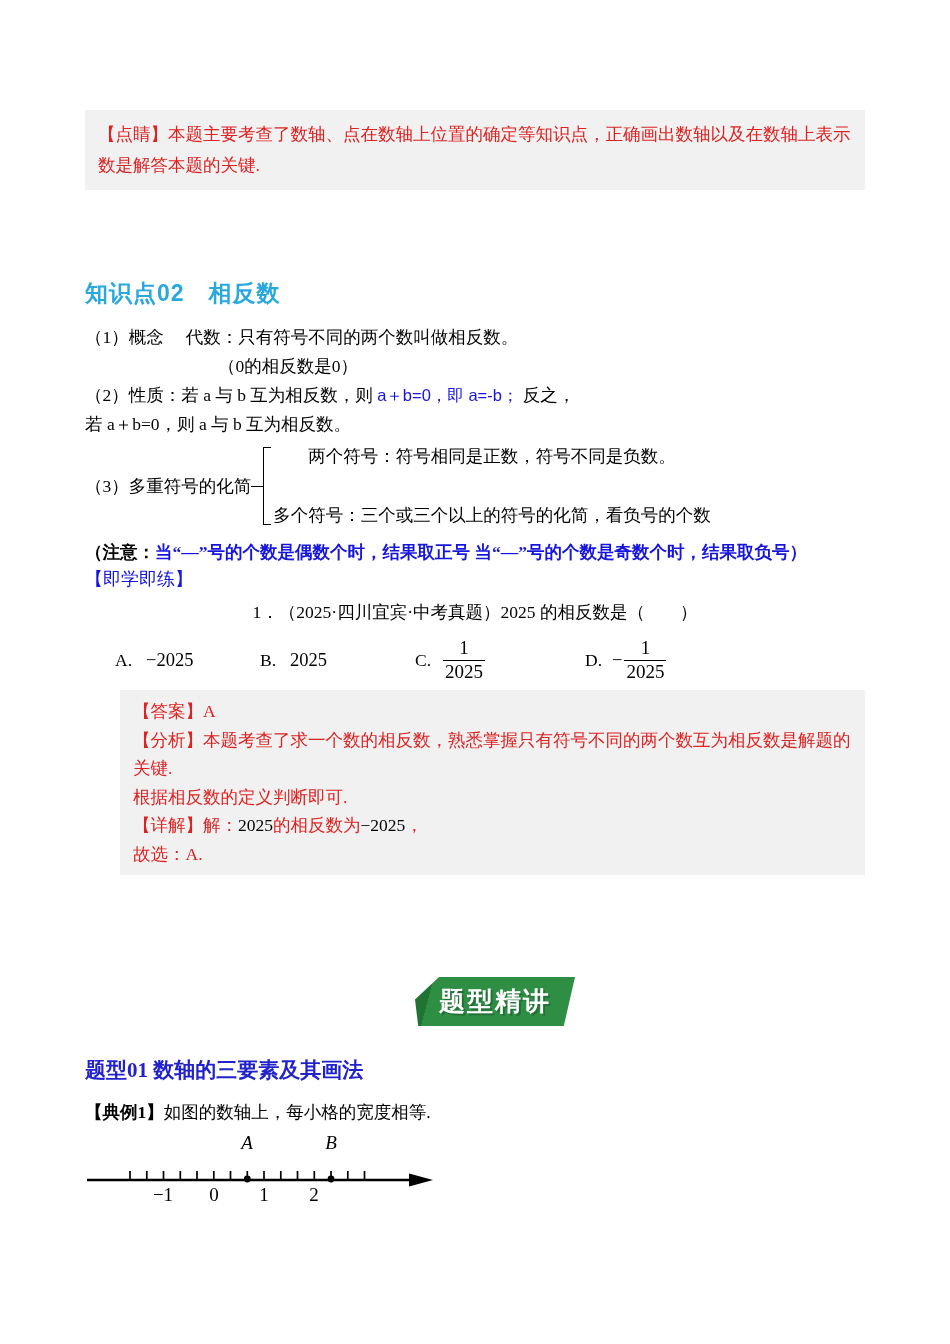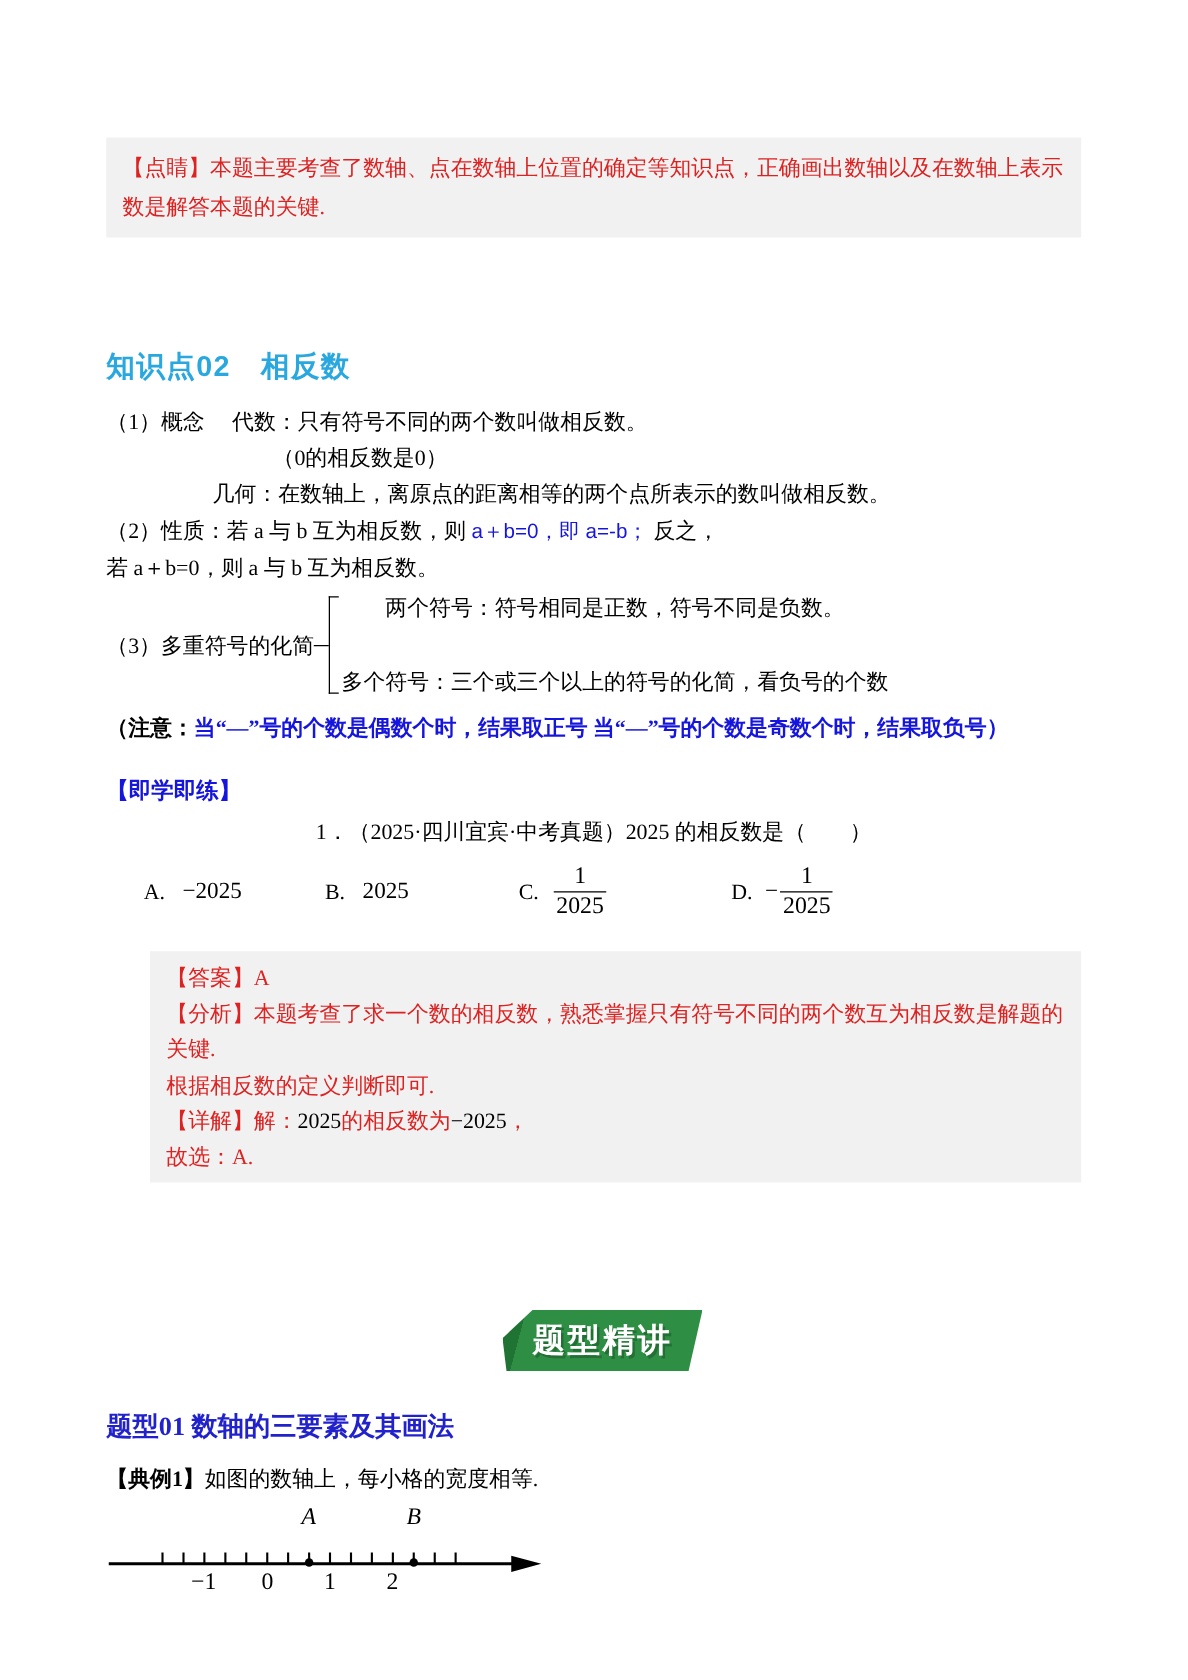--- a/index.html
+++ b/index.html
@@ -36,38 +36,38 @@
   .blue-bb{color:var(--blue);font-weight:bold;}
   .black-b{font-weight:bold;}
 
   .multi-wrap{display:flex;align-items:stretch;height:90px;margin:2px 0 2px 0;}
   .multi-label{align-self:center;white-space:nowrap;}
   .connector{align-self:center;width:12px;height:0;border-top:1.5px solid #000;}
   .bracket{align-self:center;width:8px;height:78px;border:1.5px solid #000;border-right:none;}
   .multi-col{display:flex;flex-direction:column;justify-content:space-between;padding:1px 0 1px 2px;text-align:center;}
 
   .note-line{margin-top:7px;}
-  .jixue{margin-top:23px;color:var(--blue);font-weight:bold;
+  .jixue{margin-top:0;color:var(--blue);font-weight:normal;
     font-family:"Liberation Sans","DejaVu Sans",sans-serif;font-size:18px;}
   .q1{margin-top:9px;text-align:center;}
 
   .opt-row{margin-top:6px;display:flex;align-items:center;height:60px;padding-left:30px;}
   .opt{display:flex;align-items:center;}
   .opt-a{width:145px;}.opt-b{width:155px;}.opt-c{width:170px;}
   .optval{margin-left:14px;font-size:18.5px;}
   .frac{display:inline-block;vertical-align:middle;text-align:center;font-size:19px;line-height:1.18;margin-left:12px;}
   .frac .num{display:block;border-bottom:1.3px solid #000;padding:0 9px;}
   .frac .den{display:block;padding:0 2px;}
   .frac-sign{font-size:18.5px;margin-left:10px;margin-right:2px;}
 
-  .box-answer{margin-top:18px;margin-left:35px;color:var(--red);line-height:28.5px;padding:7px 13px;}
+  .box-answer{margin-top:0;margin-left:35px;color:var(--red);line-height:28.5px;padding:7px 13px;}
   .blacktext{color:#000;}
 
   .badge{
-    margin:102px auto 0 auto;position:relative;left:7px;
+    margin:102px auto 0 auto;position:relative;left:20px;
     width:160px;height:49px;
     background:linear-gradient(105deg,var(--green-dark) 0%,var(--green-dark) 11%,var(--green) 11%);
     clip-path:polygon(15% 0%,100% 0%,93% 100%,2% 100%,0% 46%);
     display:flex;align-items:center;justify-content:center;
   }
   .badge-text{
     color:#fff;font-family:"Liberation Sans","DejaVu Sans",sans-serif;
     font-weight:bold;font-size:26px;letter-spacing:2px;
     text-shadow:2px 2px 0 rgba(0,0,0,0.22);
   }
@@ -94,23 +94,20 @@
   </div>
 
   <h2 class="kp-heading">知识点02　相反数</h2>
 
   <div class="klines">
     <div>
       <span>（1）概念　 代数：只有符号不同的两个数叫做相反数。</span>
     </div>
     <div class="indent-133">
       <span>（0的相反数是0）</span>
-    </div>
-    <div class="indent-85">
-      <span>几何：在数轴上，离原点的距离相等的两个点所表示的数叫做相反数。</span>
     </div>
     <div>
       <span>（2）性质：若 a 与 b 互为相反数，则 </span><span class="blue-b">a＋b=0，即 a=-b；</span><span> 反之，</span>
     </div>
     <div>
       <span>若 a＋b=0，则 a 与 b 互为相反数。</span>
     </div>
 
     <div class="multi-wrap">
       <span class="multi-label">（3）多重符号的化简</span>

